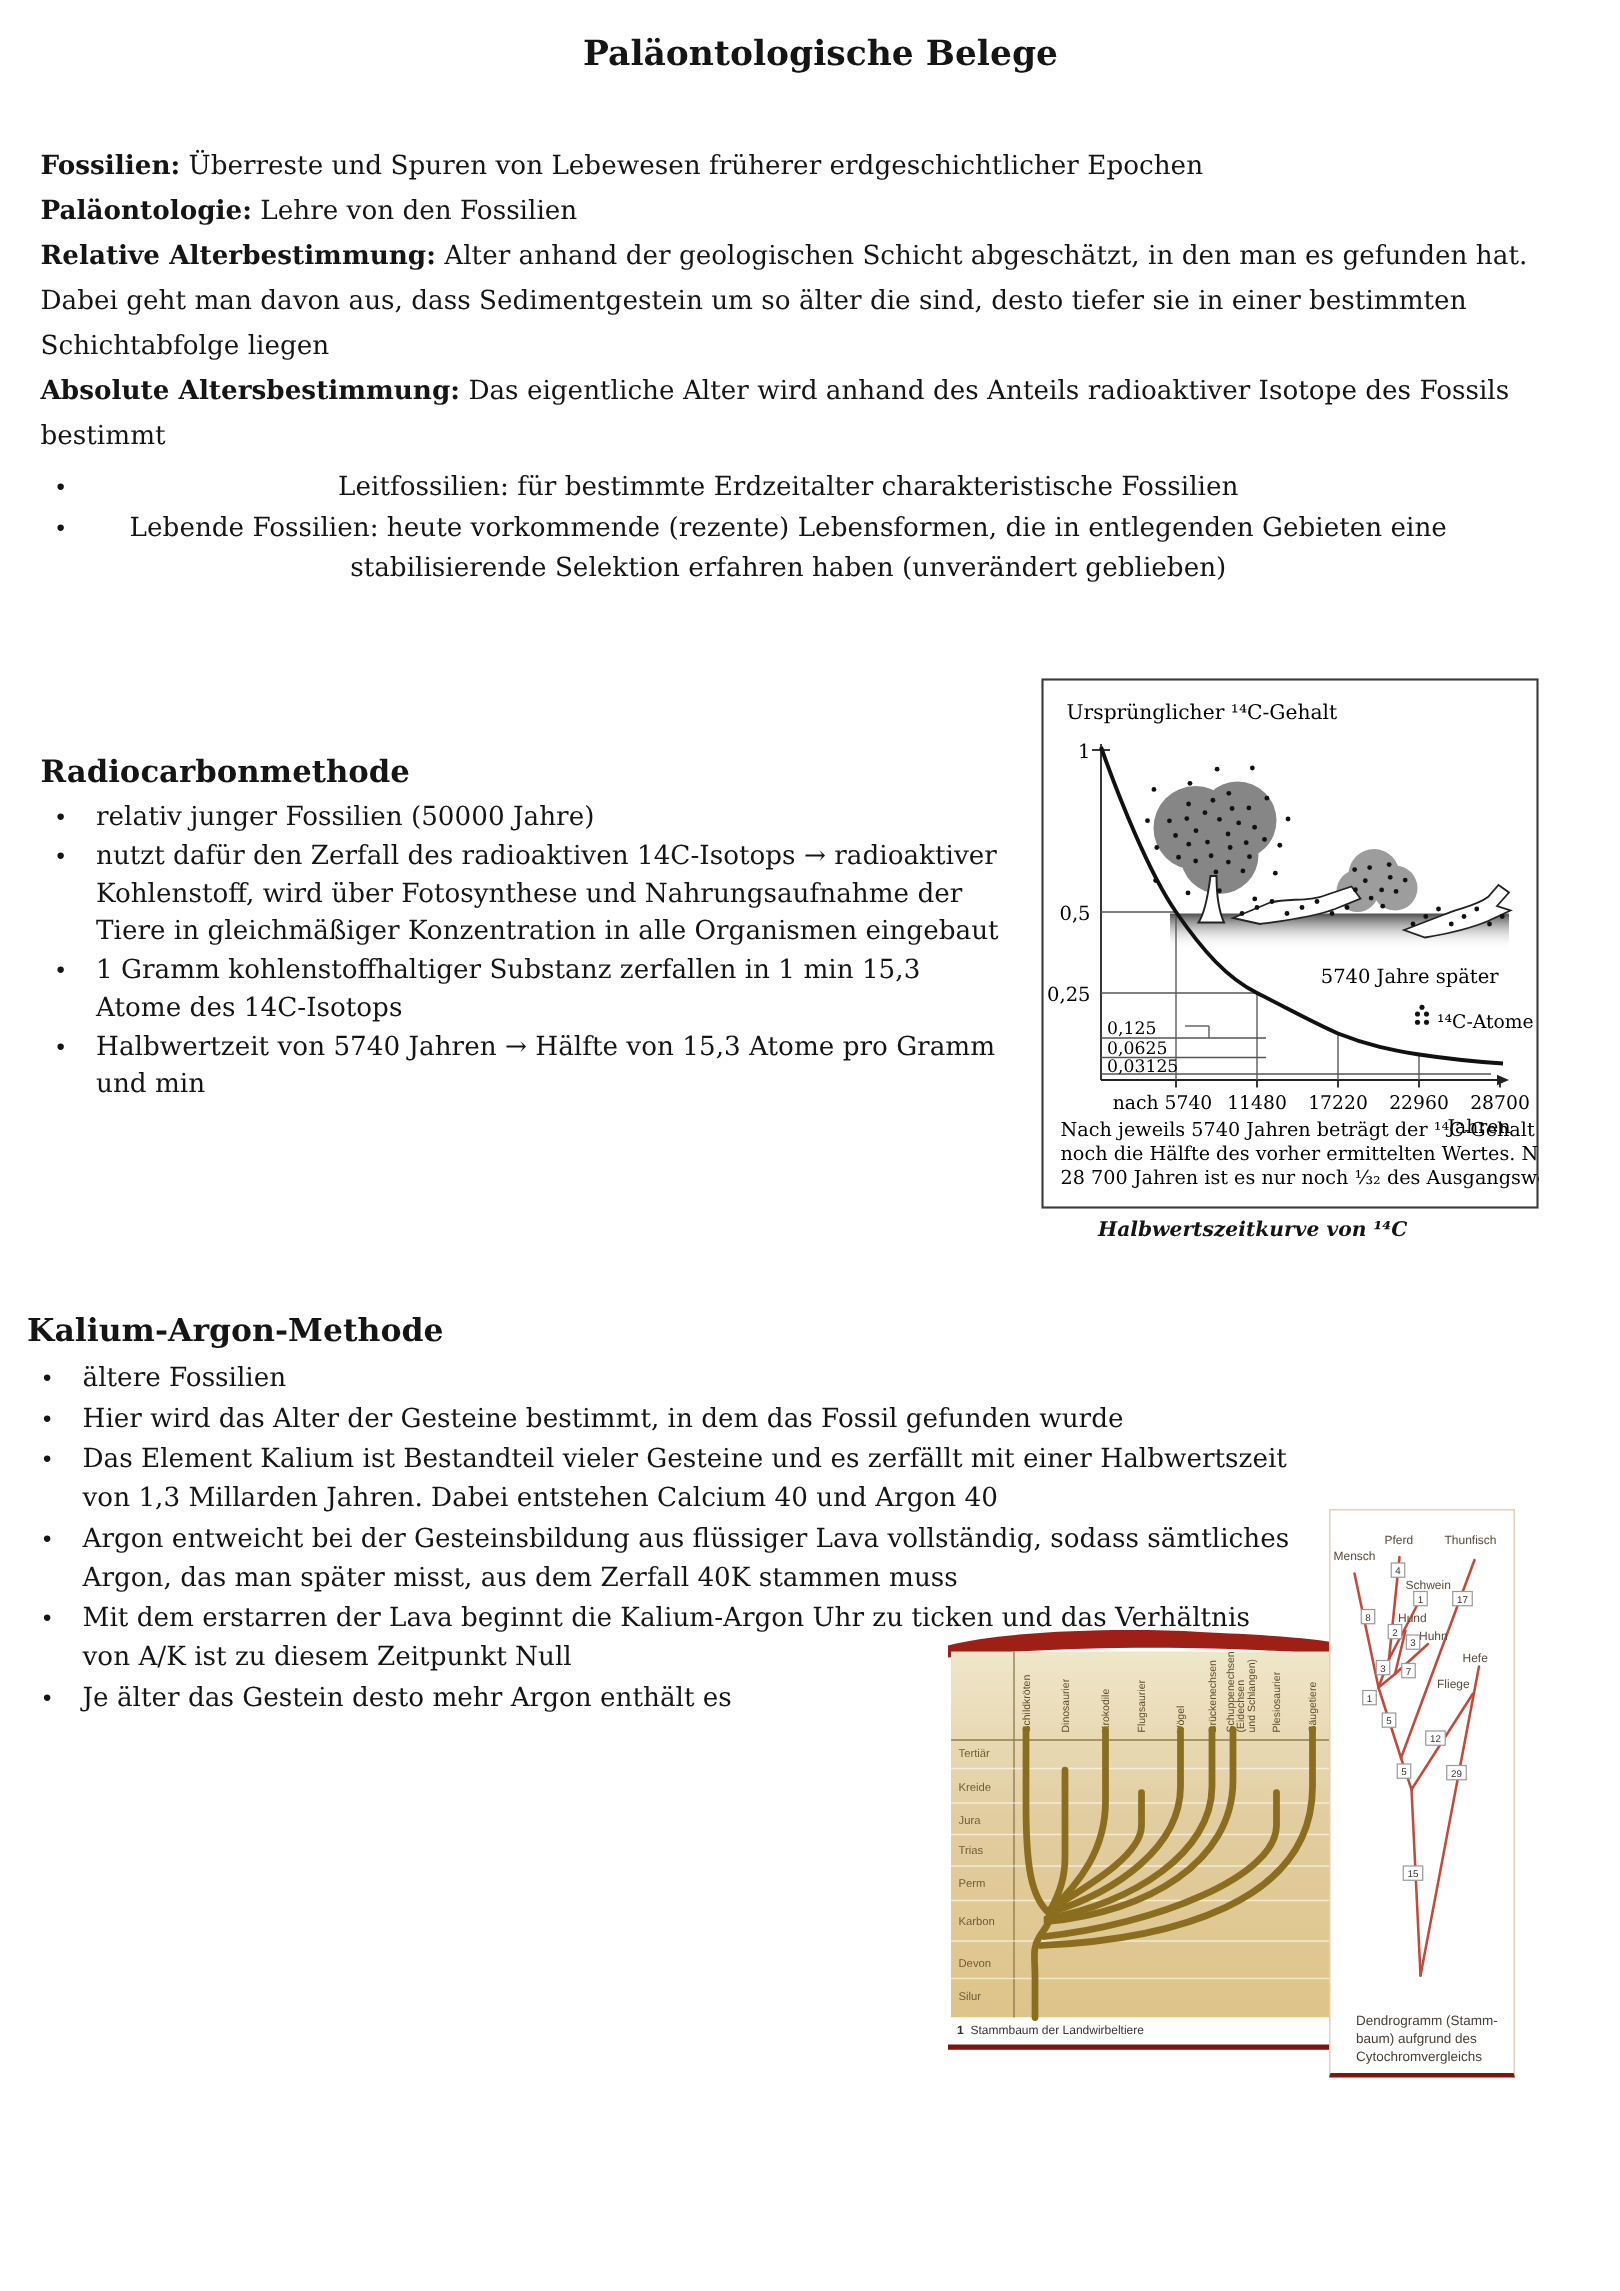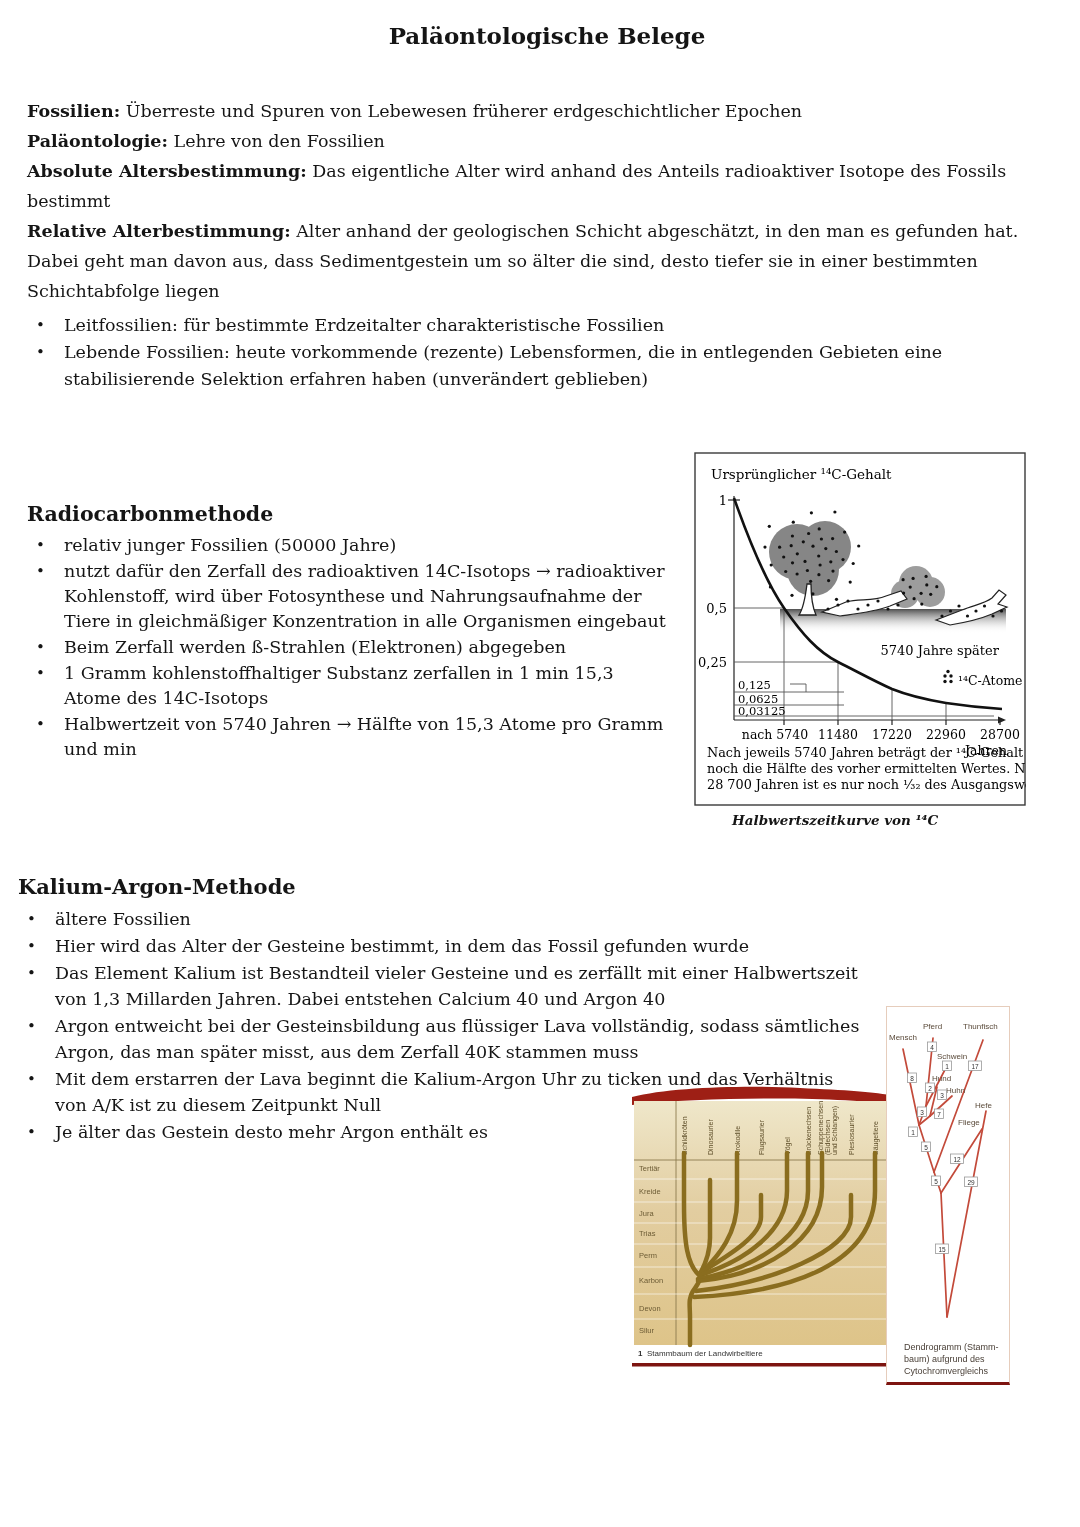--- a/index.html
+++ b/index.html
@@ -7,21 +7,21 @@
        font-family:"DejaVu Serif", serif;color:#151515;overflow:hidden;}
   .abs{position:absolute;}
   #page-title{left:14px;right:0;top:22px;text-align:center;font-size:23px;font-weight:bold;}
   #intro{left:27px;top:96px;width:1030px;font-size:17.5px;line-height:30px;}
   #intro p{margin:0;}
   h2{font-size:20.5px;margin:0 0 7px 0;font-weight:bold;}
   ul.notes{margin:0;padding:0;list-style:none;}
   ul.notes li{position:relative;padding-left:37px;margin:0;}
   ul.notes li::before{content:"\2022";position:absolute;left:9px;top:0;font-size:15px;}
   #sec-fossilien{left:27px;top:312px;width:1000px;font-size:17.5px;}
-  #sec-fossilien li{line-height:27px;}
+  #sec-fossilien li{line-height:27px;text-align:center;}
   #sec-fossilien ul{max-width:960px;}
   #sec-radiocarbon{left:27px;top:502px;width:640px;font-size:17.5px;}
   #sec-radiocarbon li{line-height:25px;margin-bottom:1px;}
   #sec-kalium{left:18px;top:874px;width:852px;font-size:17.5px;}
   #sec-kalium h2{font-size:21px;}
   #sec-kalium li{line-height:26px;margin-bottom:1px;}
   #fig-c14{left:694px;top:452px;width:400px;}
   #fig-c14 .cap{margin:6px 0 0 38px;font-size:13.5px;font-weight:bold;font-style:italic;}
   #fig-stammbaum{left:630px;top:1083px;width:267px;}
   #fig-dendro{left:886px;top:1006px;width:124px;height:379px;background:#fff;
@@ -34,39 +34,38 @@
 </style>
 </head>
 <body>
 
 <div id="page-title" class="abs">Paläontologische Belege</div>
 
 <div id="intro" class="abs">
 
 <p><strong>Fossilien:</strong> <span>Überreste und Spuren von Lebewesen früherer erdgeschichtlicher Epochen</span></p>
     <p><strong>Paläontologie:</strong> <span>Lehre von den Fossilien</span></p>
+    <p><strong>Relative Alterbestimmung:</strong> <span>Alter anhand der geologischen Schicht abgeschätzt, in den man es gefunden hat. Dabei geht man davon aus, dass Sedimentgestein um so älter die sind, desto tiefer sie in einer bestimmten Schichtabfolge liegen</span></p>
     <p><strong>Absolute Altersbestimmung:</strong> <span>Das eigentliche Alter wird anhand des Anteils radioaktiver Isotope des Fossils bestimmt</span></p>
-    <p><strong>Relative Alterbestimmung:</strong> <span>Alter anhand der geologischen Schicht abgeschätzt, in den man es gefunden hat. Dabei geht man davon aus, dass Sedimentgestein um so älter die sind, desto tiefer sie in einer bestimmten Schichtabfolge liegen</span></p>
   </div>
 
 <div id="sec-fossilien" class="abs">
   <ul class="notes">
 
   <li>Leitfossilien: für bestimmte Erdzeitalter charakteristische Fossilien</li>
       <li>Lebende Fossilien: heute vorkommende (rezente) Lebensformen, die in entlegenden Gebieten eine stabilisierende Selektion erfahren haben (unverändert geblieben)</li>
     </ul>
 </div>
 
 <div id="sec-radiocarbon" class="abs">
   <h2>Radiocarbonmethode</h2>
   <ul class="notes">
 
   <li>relativ junger Fossilien (50000 Jahre)</li>
       <li>nutzt dafür den Zerfall des radioaktiven 14C-Isotops → radioaktiver Kohlenstoff, wird über Fotosynthese und Nahrungsaufnahme der Tiere in gleichmäßiger Konzentration in alle Organismen eingebaut</li>
-      <li>Beim Zerfall werden ß-Strahlen (Elektronen) abgegeben</li>
       <li>1 Gramm kohlenstoffhaltiger Substanz zerfallen in 1 min 15,3 Atome des 14C-Isotops</li>
       <li>Halbwertzeit von 5740 Jahren → Hälfte von 15,3 Atome pro Gramm und min</li>
     </ul>
 </div>
 
 <div id="sec-kalium" class="abs">
   <h2>Kalium-Argon-Methode</h2>
   <ul class="notes">
 
   <li>ältere Fossilien</li>

